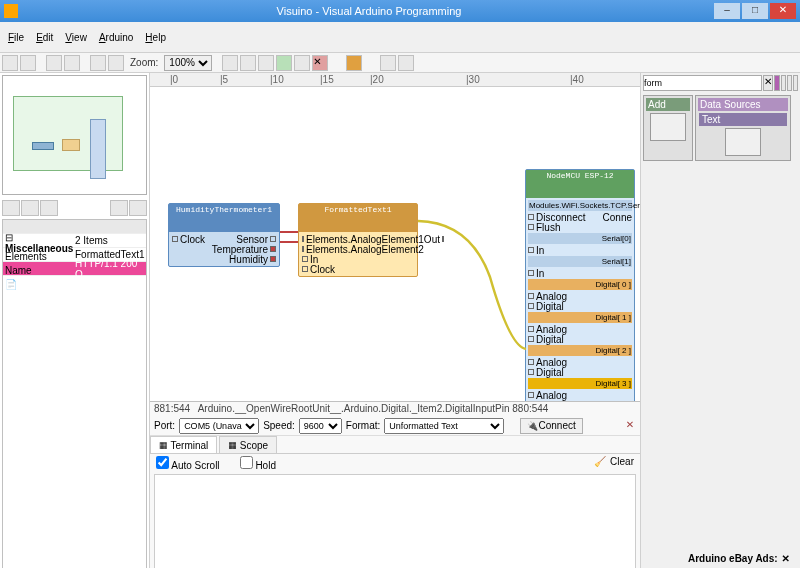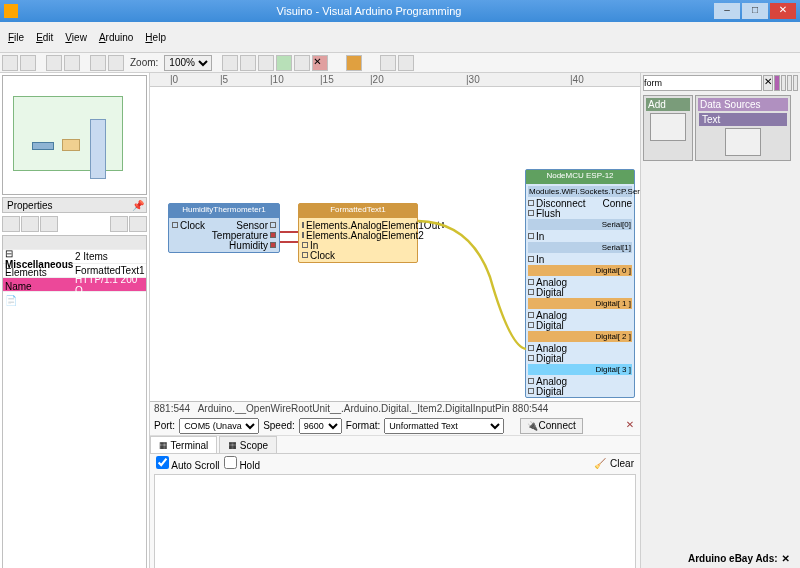--- a/index.html
+++ b/index.html
@@ -36,42 +36,42 @@
 .prop-tree .c2 { flex: 1; padding-left: 2px; }
 .prop-tree .misc { background: #e8e8e8; }
 .prop-tree .sel { background: #ec4899; color: #fff; }
 .canvas-col { flex: 1; display: flex; flex-direction: column; position: relative; }
 .ruler-h { height: 14px; background: #f0f0f0; border-bottom: 1px solid #ccc; position: relative; font-size: 8px; }
 .ruler-h span { position: absolute; top: 1px; color: #666; }
 .canvas-area { flex: 1; background: #fff; position: relative; overflow: hidden;
   background-image: radial-gradient(#ccc 0.5px, transparent 0.5px);
   background-size: 10px 10px; }
 .block { position: absolute; border: 1px solid; font-size: 8px; border-radius: 2px; }
-.block .bhdr { height: 14px; padding: 0 2px; text-align: center; color: #fff; font-size: 8px; line-height: 12px; }
+.block .bhdr { height: 28px; padding: 0 2px; text-align: center; color: #fff; font-size: 8px; line-height: 12px; font-family: Liberation Mono, monospace; }
 .block .bbody { padding: 2px 3px; }
 .block .pin { display: flex; align-items: center; height: 10px; }
 .block .pin .sq { width: 6px; height: 6px; border: 1px solid #666; margin-right: 2px; }
 .block .pin .sq.r { margin-left: 2px; margin-right: 0; }
 .b-humid { left: 18px; top: 116px; width: 112px; background: #c8dcf0; border-color: #5a8ac0; }
 .b-humid .bhdr { background: #5a8ac0; }
 .b-fmt { left: 148px; top: 116px; width: 120px; background: #ffe8b0; border-color: #d09840; }
 .b-fmt .bhdr { background: #d09840; }
 .b-node { left: 375px; top: 82px; width: 110px; background: #d8e8f8; border-color: #6090c0; }
 .b-node .bhdr { background: #60a060; }
 .b-node .sub { background: #b8d0e8; padding: 1px; margin: 1px 0; font-size: 8px; }
 .wire-r { position: absolute; height: 2px; background: #c04040; }
 .bottom-panel { height: 200px; border-top: 1px solid #c0c0c0; background: #f8f8f8; display: flex; flex-direction: column; }
 .bp-status { height: 14px; padding: 1px 4px; font-size: 9px; color: #444; }
 .bp-controls { height: 20px; display: flex; align-items: center; gap: 4px; padding: 2px 4px; border-bottom: 1px solid #ddd; }
 .bp-controls select { height: 16px; font-size: 9px; }
 .bp-controls .btn { height: 16px; padding: 0 6px; background: #f0f0f0; border: 1px solid #b0b0b0; font-size: 9px; display: flex; align-items: center; }
 .bp-tabs { height: 18px; display: flex; border-bottom: 1px solid #ccc; }
 .bp-tab { padding: 2px 8px; background: #f0f0f0; border: 1px solid #ccc; border-bottom: none; margin-right: 2px; font-size: 9px; display: flex; align-items: center; gap: 3px; }
 .bp-tab.active { background: #fff; }
-.bp-opts { height: 18px; display: flex; align-items: center; gap: 4px; padding: 2px 6px; }
+.bp-opts { height: 18px; display: flex; align-items: flex-start; gap: 20px; padding: 2px 6px; }
 .bp-term { flex: 1; background: #fff; border: 1px solid #ccc; margin: 2px 4px; }
 .bp-foot { height: 22px; display: flex; align-items: center; padding: 2px 6px; gap: 6px; }
 .rightcol { width: 160px; padding: 2px; border-left: 1px solid #d0d0d0; background: #f0f0f0; }
 .rightcol .search { display: flex; height: 18px; gap: 1px; margin-bottom: 2px; }
 .rightcol input { flex: 1; border: 1px solid #aaa; height: 16px; font-size: 9px; }
 .rightcol .rbtn { width: 16px; height: 16px; background: #e8e8e8; border: 1px solid #aaa; }
 .palette { display: flex; gap: 2px; }
 .pal-item { width: 50px; border: 1px solid #a0a0a0; background: #e0e0e0; padding: 2px; font-size: 8px; }
 .pal-item .pal-hdr { background: #7a9c7a; color: #fff; padding: 1px 2px; margin-bottom: 2px; }
 .pal-item.ds .pal-hdr { background: #b090c0; }
@@ -127,24 +127,20 @@
 
 <div class="main">
   <div class="leftcol">
     <div class="thumbnail">
       <div class="mini">
           <div class="mn1"></div>
           <div class="mn2"></div>
           <div class="mn3"></div>
         </div>
     </div>
-    <div class="panel-hdr">
-      <span>Properties</span>
-      <span class="pin">📌</span>
-    </div>
     <div class="prop-tools">
       <span class="tbtn"></span>
       <span class="tbtn"></span>
       <span class="tbtn"></span>
       <span style="flex:1"></span>
       <span class="tbtn"></span>
       <span class="tbtn"></span>
     </div>
     <div class="prop-tree">
       <div class="row misc">
@@ -266,21 +262,21 @@
             </div>
           <div class="sub" style="text-align:right;background:#e8b060">Digital[ 2 ]</div>
           <div class="pin">
               <span class="sq"></span>
               <span>Analog</span>
             </div>
           <div class="pin">
               <span class="sq"></span>
               <span>Digital</span>
             </div>
-          <div class="sub" style="text-align:right;background:#7dd3fc">Digital[ 3 ]</div>
+          <div class="sub" style="text-align:right;background:#eab308">Digital[ 3 ]</div>
           <div class="pin">
               <span class="sq"></span>
               <span>Analog</span>
             </div>
           <div class="pin">
               <span class="sq"></span>
               <span>Digital</span>
             </div>
         </div>
       </div>

